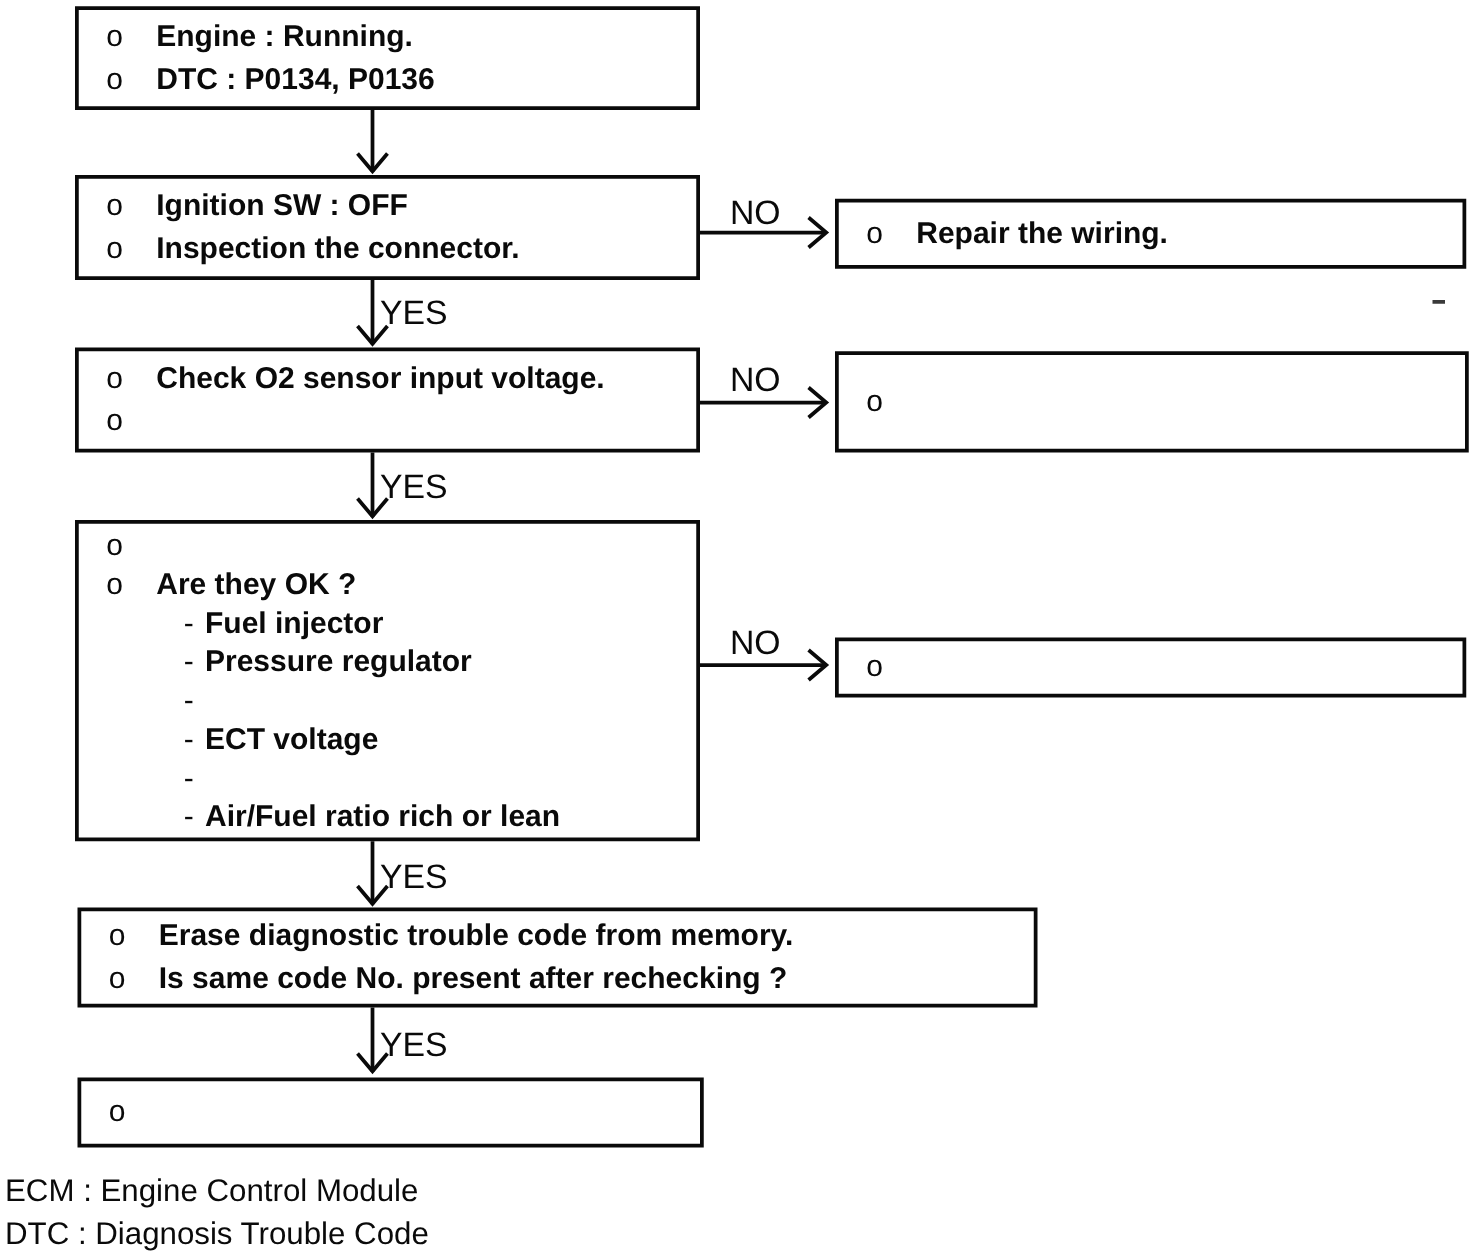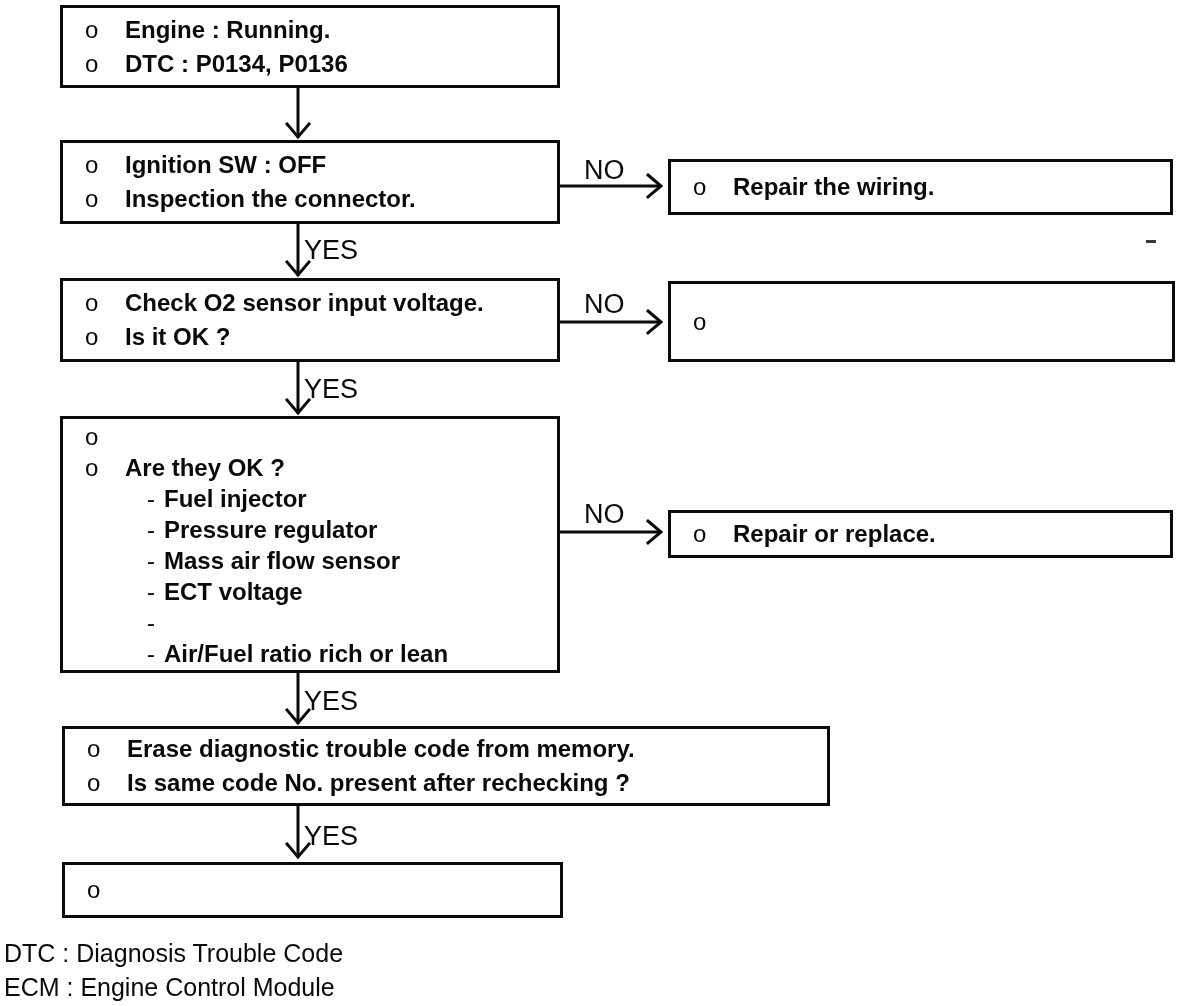--- a/index.html
+++ b/index.html
@@ -134,21 +134,20 @@
     </div>
   </div>
 
   <div class="node" style="left:60px; top:278px; width:500px; height:84px;">
     <div class="row">
       <span class="m">o</span>
       <span class="t">Check O2 sensor input voltage.</span>
     </div>
     <div class="row">
       <span class="m">o</span>
-      <span class="t">Is it OK ?</span>
     </div>
   </div>
 
   <div class="node" style="left:668px; top:281px; width:507px; height:81px;">
     <div class="row" style="padding-right:16px;">
       <span class="m">o</span>
     </div>
   </div>
 
   <div class="node big" style="left:60px; top:416px; width:500px; height:257px;">
@@ -162,39 +161,37 @@
     <div class="row indent">
       <span class="m">-</span>
       <span class="t">Fuel injector</span>
     </div>
     <div class="row indent">
       <span class="m">-</span>
       <span class="t">Pressure regulator</span>
     </div>
     <div class="row indent">
       <span class="m">-</span>
-      <span class="t">Mass air flow sensor</span>
     </div>
     <div class="row indent">
       <span class="m">-</span>
       <span class="t">ECT voltage</span>
     </div>
     <div class="row indent">
       <span class="m">-</span>
     </div>
     <div class="row indent">
       <span class="m">-</span>
       <span class="t">Air/Fuel ratio rich or lean</span>
     </div>
   </div>
 
   <div class="node" style="left:668px; top:510px; width:505px; height:48px;">
     <div class="row">
       <span class="m">o</span>
-      <span class="t">Repair or replace.</span>
     </div>
   </div>
 
   <div class="node" style="left:62px; top:726px; width:768px; height:80px;">
     <div class="row">
       <span class="m">o</span>
       <span class="t">Erase diagnostic trouble code from memory.</span>
     </div>
     <div class="row">
       <span class="m">o</span>
@@ -212,17 +209,17 @@
   <div class="edge-label" style="left:304px; top:375px;">YES</div>
   <div class="edge-label" style="left:304px; top:687px;">YES</div>
   <div class="edge-label" style="left:304px; top:822px;">YES</div>
   <div class="edge-label" style="left:584px; top:156px;">NO</div>
   <div class="edge-label" style="left:584px; top:290px;">NO</div>
   <div class="edge-label" style="left:584px; top:500px;">NO</div>
 
   <div class="stray" style="left:1146px; top:240px;"></div>
 
   <div class="legend">
+    <div class="legend-line">ECM : Engine Control Module</div>
     <div class="legend-line">DTC : Diagnosis Trouble Code</div>
-    <div class="legend-line">ECM : Engine Control Module</div>
   </div>
 
 </div>
 
 </body></html>

